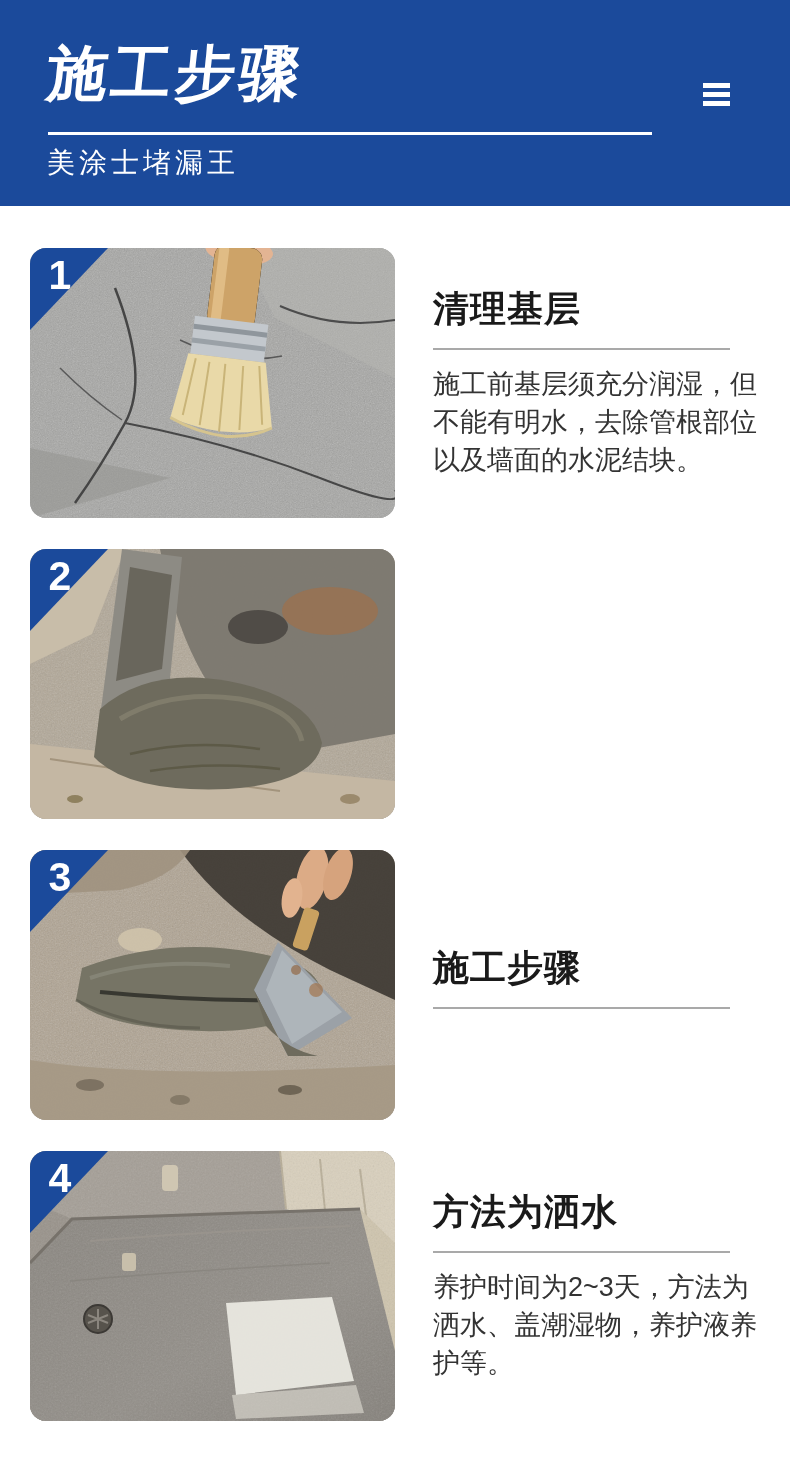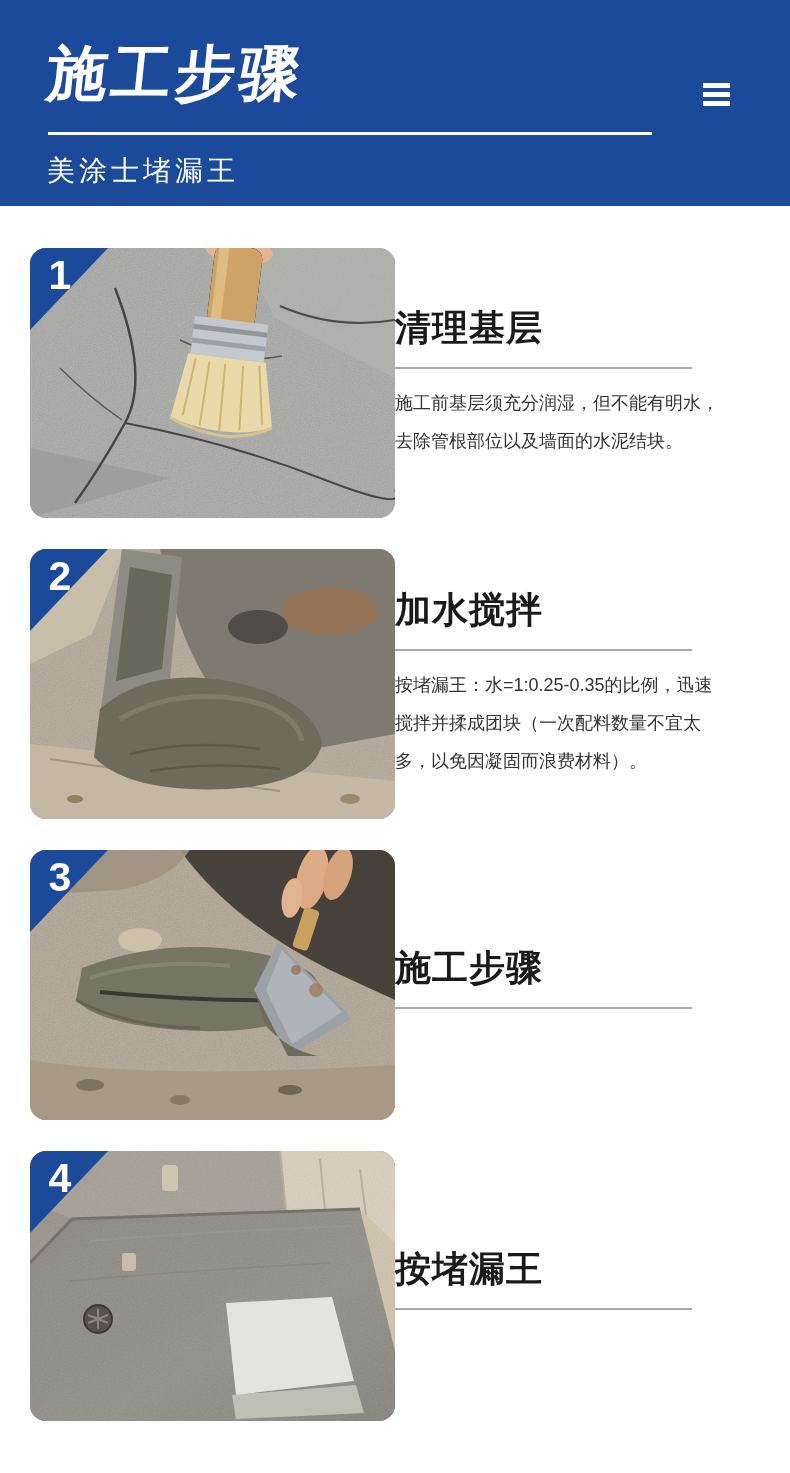--- a/index.html
+++ b/index.html
@@ -10,21 +10,21 @@
   
   .header{position:relative;width:790px;height:206px;background:#1b4a9b;}
   .header h1{
     position:absolute;left:44px;top:40px;margin:0;color:#ffffff;
     font-size:60px;line-height:68px;font-weight:bold;letter-spacing:4px;
     transform:skewX(-6deg);transform-origin:left bottom;
   }
   .title-underline{position:absolute;left:48px;top:132px;width:604px;height:3px;background:#ffffff;}
   .subtitle{
     position:absolute;left:47px;top:146px;color:#ffffff;
-    font-size:28px;line-height:34px;letter-spacing:4px;font-weight:400;margin-top:8px;
+    font-size:28px;line-height:34px;letter-spacing:4px;font-weight:400;
   }
   .hamburger{position:absolute;left:703px;top:83px;width:27px;cursor:pointer;}
   .hamburger span{display:block;width:27px;height:5px;background:#ffffff;margin-bottom:4px;}
   .hamburger span:last-child{margin-bottom:0;}
   
   .steps{padding:42px 30px 0 30px;}
   .step-row{display:flex;align-items:center;min-height:270px;}
   .step-row + .step-row{margin-top:31px;}
   .photo{
     position:relative;width:365px;height:270px;flex-shrink:0;
@@ -32,27 +32,27 @@
   }
   .photo svg{display:block;width:365px;height:270px;}
   .badge{
     position:absolute;left:0;top:0;width:78px;height:82px;
     background:#1b4a9b;clip-path:polygon(0 0,100% 0,0 100%);
   }
   .badge span{
     position:absolute;left:13px;top:2px;width:34px;text-align:center;
     color:#ffffff;font-size:41px;line-height:50px;font-weight:bold;
   }
-  .step-text{width:332px;}
+  .step-text{margin-left:38px;width:332px;}
   .step-text h2{
     margin:0 0 17px 0;font-size:36px;line-height:44px;font-weight:bold;
     color:#1a1a1a;letter-spacing:1px;
   }
   .divider{width:297px;height:2px;background:#a9a9a9;margin:0 0 15px 0;}
-  .step-text p{margin:0;font-size:18px;line-height:38px;color:#333333;}
+  .step-text p{margin:0;font-size:27px;line-height:38px;color:#333333;}
 </style>
 </head>
 <body>
 
 <div class="page">
 
   <header class="header">
     <h1>施工步骤</h1>
     <div class="title-underline"></div>
     <div class="subtitle">美涂士堵漏王</div>
@@ -129,25 +129,20 @@
           <path d="M70 160 Q118 118 198 132 Q282 148 292 194 Q286 234 198 240 Q98 244 64 208 Z" fill="#6e6b5d"></path>
           <path d="M90 170 Q140 140 210 150 Q265 160 272 192" stroke="#84816f" stroke-width="5" fill="none" opacity="0.8"></path>
           <path d="M100 205 Q160 190 230 200 M120 222 Q180 212 250 220" stroke="#55523f" stroke-width="2.5" fill="none" opacity="0.7"></path>
           <ellipse cx="320" cy="250" rx="10" ry="5" fill="#9b8a6d"></ellipse>
           <ellipse cx="45" cy="250" rx="8" ry="4" fill="#8f815f"></ellipse>
         </svg>
         <div class="badge">
           <span>2</span>
         </div>
       </figure>
-      <div class="step-text">
-        <h2>加水搅拌</h2>
-        <div class="divider"></div>
-        <p>按堵漏王：水=1:0.25-0.35的比例，迅速搅拌并揉成团块（一次配料数量不宜太多，以免因凝固而浪费材料）。</p>
-      </div>
     </section>
 
     <section class="step-row">
       <figure class="photo" style="margin:0">
         <svg viewBox="0 0 365 270" preserveAspectRatio="none">
           <defs>
             <filter id="n3">
                 <feTurbulence type="fractalNoise" baseFrequency="0.75" numOctaves="3" stitchTiles="stitch"></feTurbulence>
                 <feColorMatrix type="saturate" values="0"></feColorMatrix>
               </filter>
@@ -217,19 +212,20 @@
           <path d="M58 164 L78 172 M58 172 L78 164 M68 158 L68 178" stroke="#8b867e" stroke-width="2"></path>
           <rect x="132" y="14" width="16" height="26" rx="4" fill="#cfc6b2"></rect>
           <rect x="92" y="102" width="14" height="18" rx="3" fill="#c8bfab"></rect>
           <path d="M40 130 Q150 120 300 112" stroke="#84807a" stroke-width="1.5" fill="none" opacity="0.6"></path>
         </svg>
         <div class="badge">
           <span>4</span>
         </div>
       </figure>
       <div class="step-text">
-        <h2>按堵漏王</h2>
+        <h2>方法为洒水</h2>
         <div class="divider"></div>
+        <p>养护时间为2~3天，方法为洒水、盖潮湿物，养护液养护等。</p>
       </div>
     </section>
 
   </main>
 </div>
 
 </body></html>

